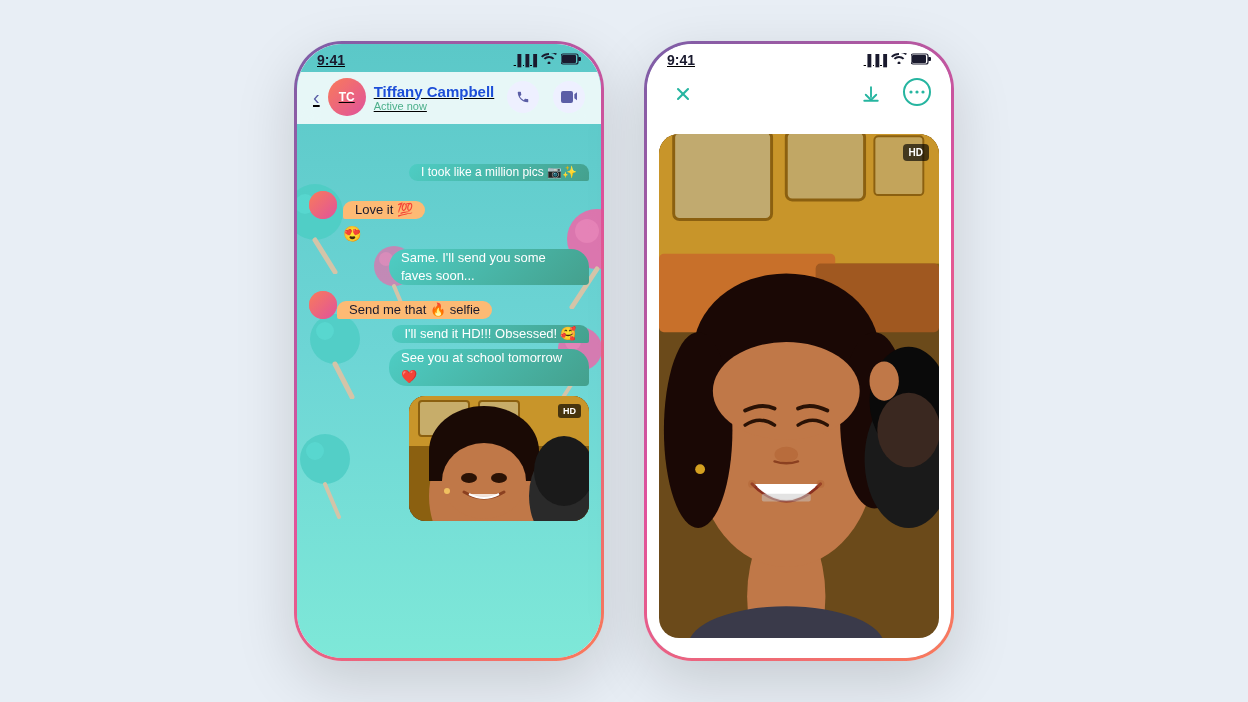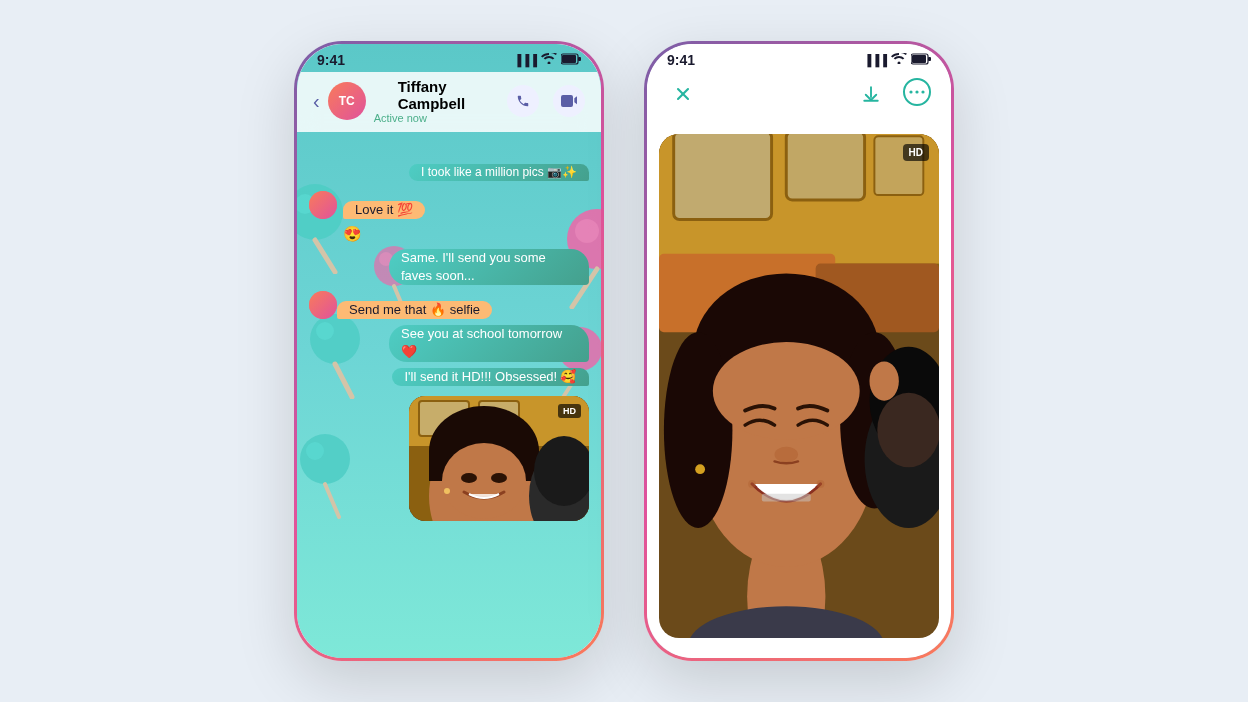--- a/index.html
+++ b/index.html
@@ -34,20 +34,21 @@
       box-shadow: 0 20px 60px rgba(0,0,0,0.15);
     }
 
     .phone-screen {
       width: 100%;
       height: 100%;
       background: #7ecece;
       border-radius: 46px;
       overflow: hidden;
       position: relative;
+      text-decoration: underline;
     }
 
     
     .status-bar {
       display: flex;
       justify-content: space-between;
       align-items: center;
       padding: 8px 20px 4px;
       background: transparent;
       position: relative;
@@ -99,22 +100,21 @@
       font-size: 16px;
     }
 
     .contact-info {
       flex: 1;
     }
 
     .contact-name {
       font-size: 15px;
       font-weight: 700;
-      color: #000000;
-      margin-left: 24px;
+      color: #1d4ed8;
     }
 
     .contact-status {
       font-size: 11px;
       color: #4caf8a;
     }
 
     .header-actions {
       display: flex;
       gap: 14px;
@@ -370,27 +370,27 @@
 
 
         <div style="display:flex;align-items:flex-end;">
           <div class="message-avatar-sm">
             <div style="background:linear-gradient(135deg,#f97b5a,#e0529c);width:100%;height:100%;border-radius:50%;"></div>
           </div>
           <div class="bubble received">Send me that 🔥 selfie</div>
         </div>
 
         <div style="display:flex;justify-content:flex-end;">
+          <div class="bubble sent">I'll send it HD!!! Obsessed! 🥰</div>
+        </div>
+
+        <div style="display:flex;justify-content:flex-end;">
           <div class="bubble sent">
             <span>See you at school tomorrow ❤️</span>
           </div>
-        </div>
-
-        <div style="display:flex;justify-content:flex-end;">
-          <div class="bubble sent">I'll send it HD!!! Obsessed! 🥰</div>
         </div>
 
         <div style="display:flex;justify-content:flex-end;margin-top:4px;">
           <div style="width:180px;height:125px;border-radius:16px;overflow:hidden;position:relative;background:#2a2a2a;">
             
             <svg width="180" height="125" viewBox="0 0 180 125" xmlns="http://www.w3.org/2000/svg">
 
               <rect width="180" height="125" fill="#8B6010"></rect>
               <rect width="180" height="50" fill="#c8952a" y="0"></rect>
 

